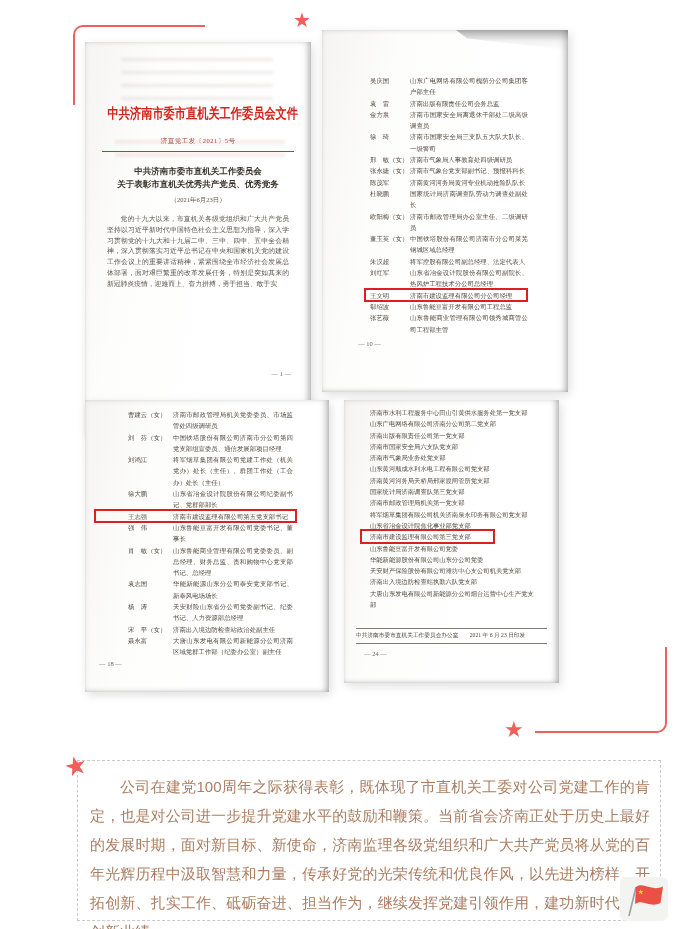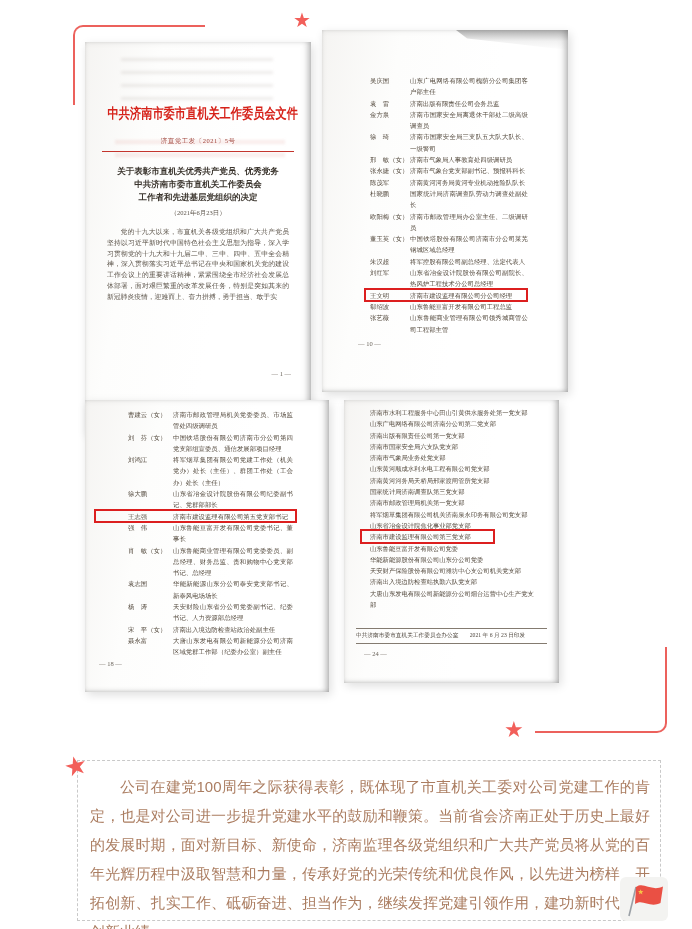--- a/index.html
+++ b/index.html
@@ -100,23 +100,22 @@
   <span class="star star-top">★</span>
   <span class="star star-mid">★</span>
 
   <div class="photo photoA">
     <div class="ghost g1"></div>
     <div class="ghost g2"></div>
     <div class="d1-header">中共济南市委市直机关工作委员会文件</div>
     <div class="d1-num">济直党工发〔2021〕5号</div>
     <div class="d1-rule"></div>
     <div class="d1-title">
+      <div>中共济南市委市直机关工作委员会</div>
       <div>关于表彰市直机关优秀共产党员、优秀党务</div>
-      <div>中共济南市委市直机关工作委员会</div>
-      <div>工作者和先进基层党组织的决定</div>
     </div>
     <div class="d1-date">（2021年6月23日）</div>
     <div class="d1-body">党的十九大以来，市直机关各级党组织和广大共产党员坚持以习近平新时代中国特色社会主义思想为指导，深入学习贯彻党的十九大和十九届二中、三中、四中、五中全会精神，深入贯彻落实习近平总书记在中央和国家机关党的建设工作会议上的重要讲话精神，紧紧围绕全市经济社会发展总体部署，面对艰巨繁重的改革发展任务，特别是突如其来的新冠肺炎疫情，迎难而上、奋力拼搏，勇于担当、敢于实</div>
     <div class="d1-page">— 1 —</div>
   </div>
 
   <div class="photo photoB">
     <div class="fold"></div>
     <div class="nlist">
 

